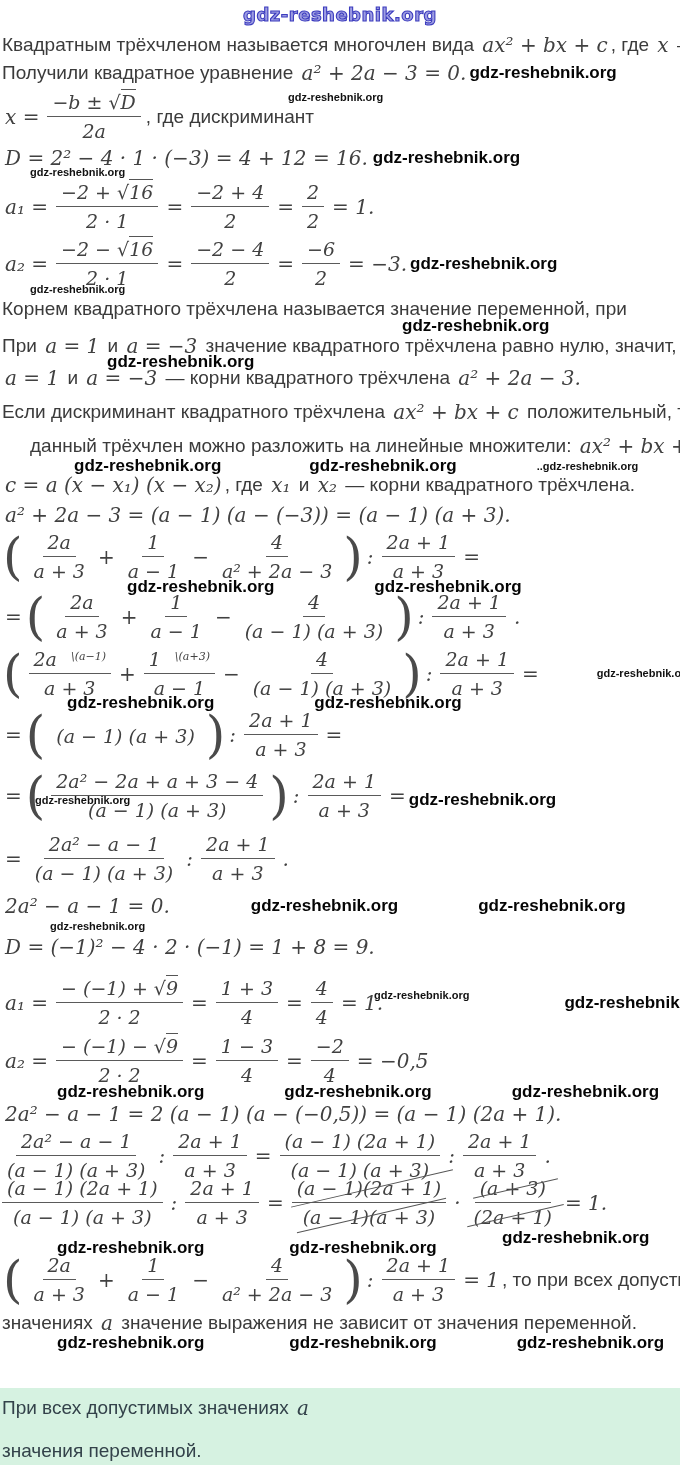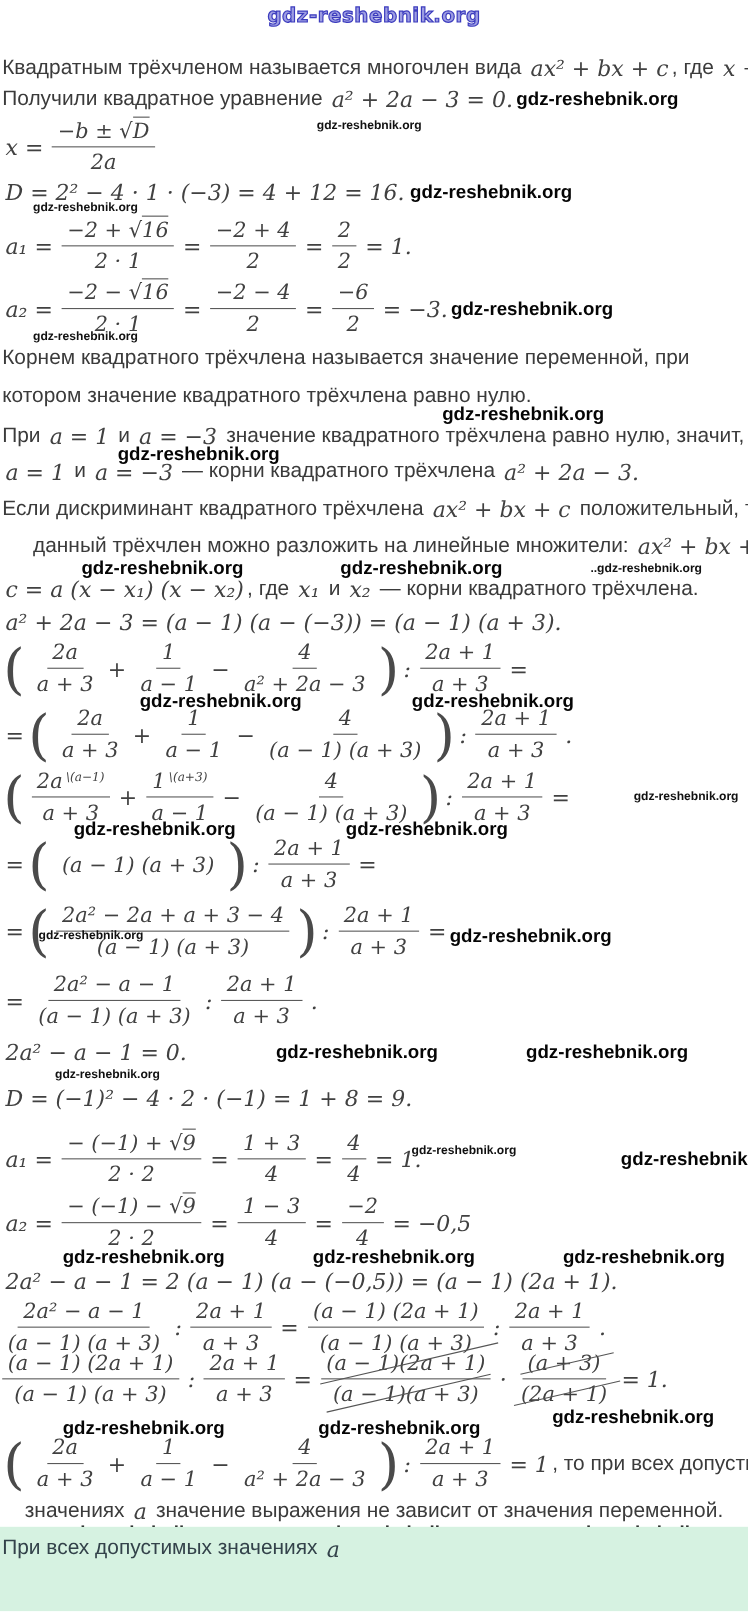--- a/index.html
+++ b/index.html
@@ -28,21 +28,21 @@
   }
   .frac{
     display:inline-flex;flex-direction:column;align-items:center;
     margin:1px 5px;text-align:center;
     font-family:"DejaVu Serif","Liberation Serif",serif;font-style:italic;color:#414141;
   }
   .fn,.fd{font-size:19px;line-height:24px;white-space:pre;padding:0 5px;color:#414141;
     font-family:"DejaVu Serif","Liberation Serif",serif;font-style:italic;}
   .fn{border-bottom:1.5px solid #5a5a5a;padding-bottom:2px;}
   .fd{padding-top:2px;}
-  .msup{font-size:11px;line-height:10px;vertical-align:6px;margin-left:3px;font-style:italic;}
+  .msup{font-size:11px;line-height:10px;vertical-align:6px;margin-left:14px;font-style:italic;}
   .par{
     font-family:"DejaVu Serif","Liberation Serif",serif;font-weight:300;
     font-size:50px;line-height:54px;color:#4a4a4a;padding:0 1px;
   }
   .wm{
     font-family:"Liberation Sans","DejaVu Sans",sans-serif;
     font-size:17px;line-height:20px;font-weight:700;color:#050505;white-space:pre;
   }
   .wms{
     font-family:"Liberation Sans","DejaVu Sans",sans-serif;
@@ -61,38 +61,39 @@
   }
   .hl .t{color:#33424a;text-align:right;}
   .hl .m{color:#33424a;}
 </style>
 </head>
 <body>
 
 <div class="page">
   <div class="logo">gdz-reshebnik.org</div>
   <div id="content">
-      <div class="line" style="margin-top: 23px;">
+      <div class="line" style="margin-top: 6px;">
         <span class="t">Квадратным трёхчленом называется многочлен вида </span>
         <span class="m">ax² + bx + c</span>
         <span class="t">, где </span>
         <span class="m">x</span>
         <span class="t"> —</span>
       </div>
       <div class="line">
         <span class="t">Получили квадратное уравнение </span>
         <span class="m">a² + 2a − 3 = 0.</span>
         <span class="wm" style="margin-left: 0px;">gdz-reshebnik.org</span>
       </div>
       <div class="line" style="margin-top: 2px;">
         <span class="m">x =</span>
         <span class="frac">
           <span class="fn">−b ± <span>√</span><span class="sqb">D</span></span>
           <span class="fd">2a</span>
         </span>
+        <span class="t">, где дискриминант </span>
         <span class="wms ov" style="left: 286px; top: 2px;">gdz-reshebnik.org</span>
       </div>
       <div class="line">
         <span class="m">D = 2² − 4 · 1 · (−3) = 4 + 12 = 16.</span>
         <span class="wm" style="margin-left: 2px;">gdz-reshebnik.org</span>
       </div>
       <div class="line" style="margin-top: -6px; margin-left: 28px;">
         <span class="wms">gdz-reshebnik.org</span>
       </div>
       <div class="line">
@@ -130,23 +131,20 @@
           <span class="fd">2</span>
         </span>
         <span class="m">= −3.</span>
         <span class="wm" style="margin-left: 0px;">gdz-reshebnik.org</span>
       </div>
       <div class="line" style="margin-top: -8px; margin-left: 28px;">
         <span class="wms">gdz-reshebnik.org</span>
       </div>
       <div class="line">
         <span class="t">Корнем квадратного трёхчлена называется значение переменной, при</span>
-      </div>
-      <div class="line" style="margin-top: 8px;">
-        <span class="t">котором значение квадратного трёхчлена равно нулю.</span>
       </div>
       <div class="line" style="margin-top: -6px; margin-left: 400px;">
         <span class="wm">gdz-reshebnik.org</span>
       </div>
       <div class="line" style="margin-top: -4px;">
         <span class="t">При </span>
         <span class="m">a = 1</span>
         <span class="t"> и </span>
         <span class="m">a = −3</span>
         <span class="t"> значение квадратного трёхчлена равно нулю, значит,</span>
@@ -438,30 +436,33 @@
         </span>
         <span class="par">)</span>
         <span class="m">:</span>
         <span class="frac">
           <span class="fn">2a + 1</span>
           <span class="fd">a + 3</span>
         </span>
         <span class="m">= 1</span>
         <span class="t">, то при всех допустимых</span>
       </div>
-      <div class="line" style="margin-top: 2px; justify-content: center;">
+      <div class="line" style="margin-top: 2px;">
         <span class="t">значениях </span>
         <span class="m">a</span>
         <span class="t"> значение выражения не зависит от значения переменной.</span>
       </div>
       <div class="line" style="margin-top: -4px; margin-left: 55px;">
         <span class="wm">gdz-reshebnik.org</span>
         <span class="wm" style="margin-left: 85px;">gdz-reshebnik.org</span>
         <span class="wm" style="margin-left: 80px;">gdz-reshebnik.org</span>
       </div>
     </div>
   <div id="footer" class="hl" style="background: rgb(214, 242, 225);">
       <div class="line">
         <span class="t">При всех допустимых значениях </span>
         <span class="m">a</span>
+      </div>
+      <div class="line" style="margin-top: 16px;">
+        <span class="t">значения переменной.</span>
       </div>
     </div>
 </div>
 
 </body></html>

